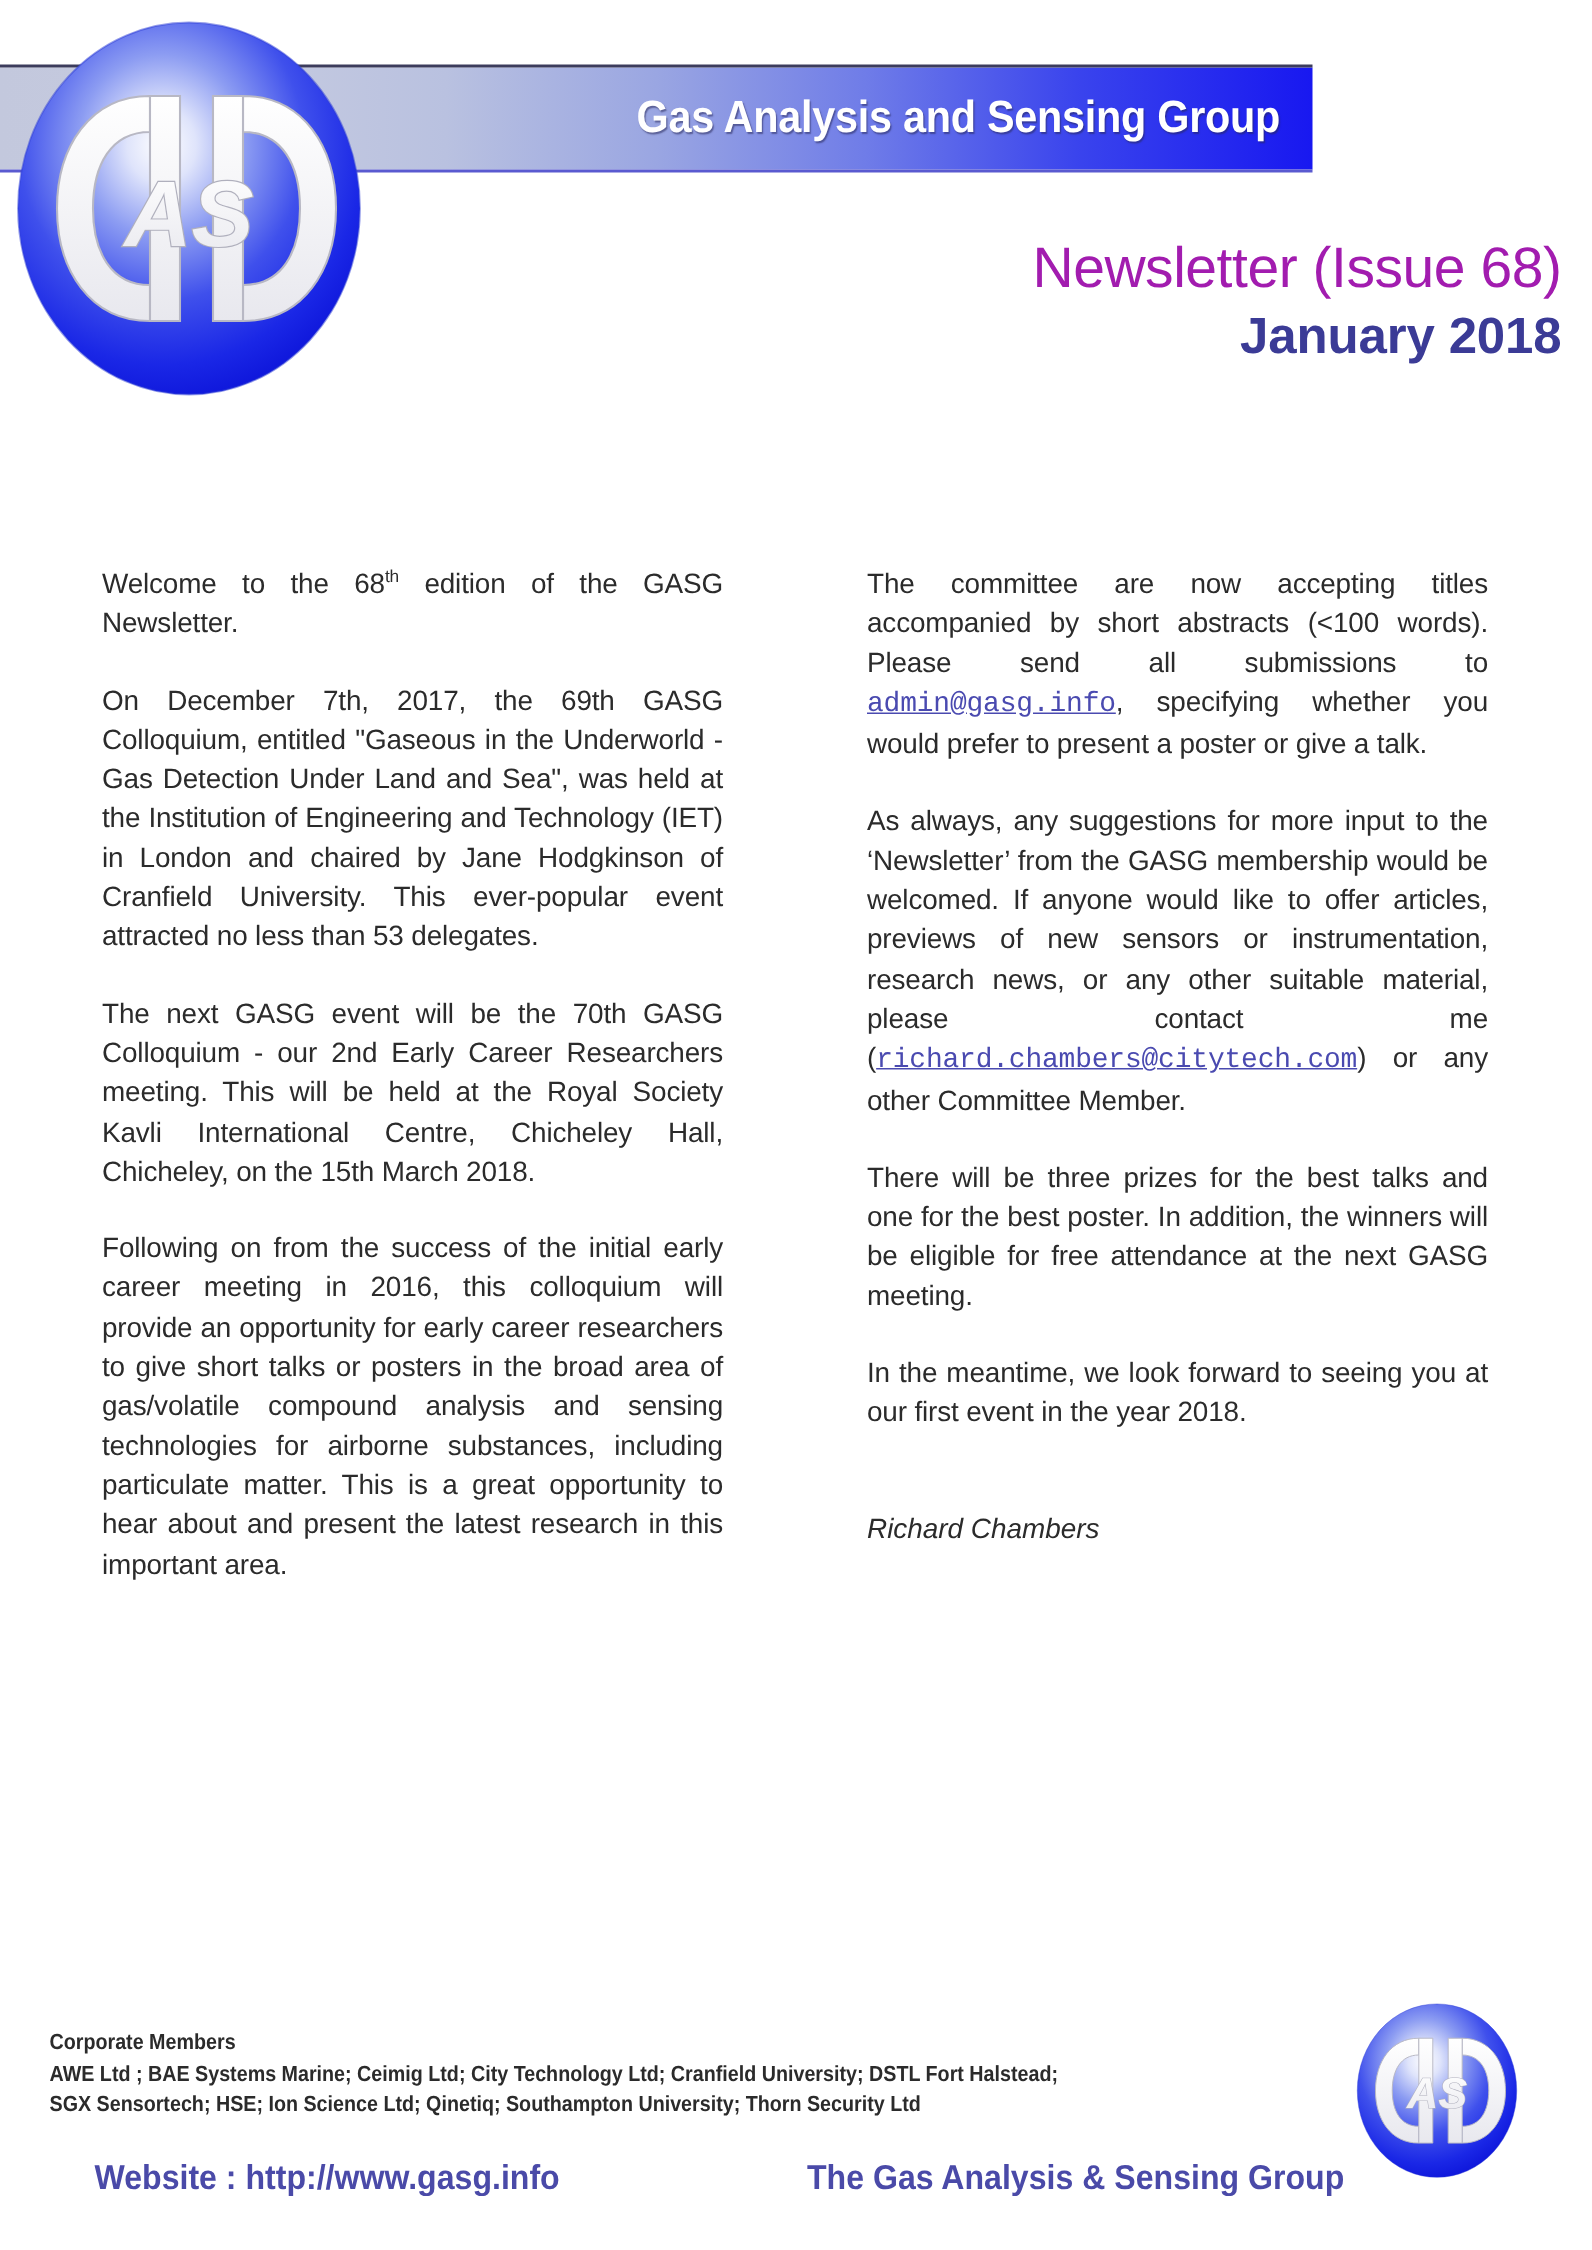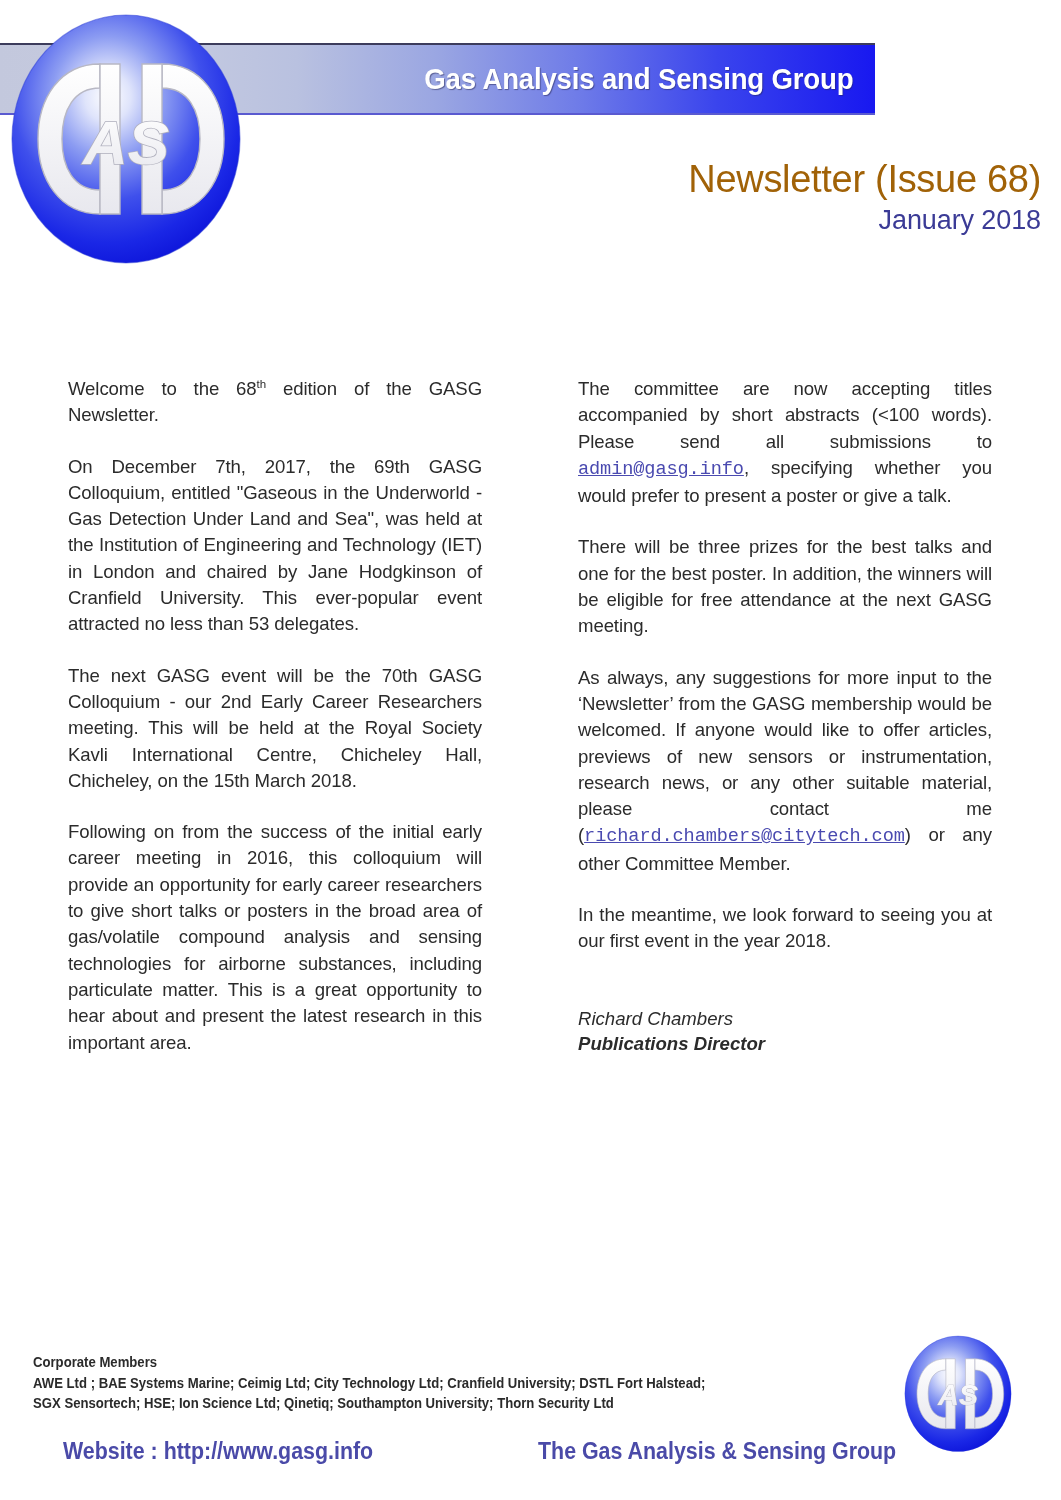--- a/index.html
+++ b/index.html
@@ -76,31 +76,31 @@
     height: 120px;
   }
 
   .masthead {
     position: absolute;
     right: 20px;
     top: 160px;
     text-align: right;
   }
   .issue-title {
-    color: #a16207;
+    color: #a21caf;
     font-size: 38px;
     font-weight: normal;
     line-height: 1.05;
     letter-spacing: -0.3px;
     white-space: nowrap;
   }
   .issue-date {
     color: #3b3b96;
-    font-size: 27px;
-    font-weight: normal;
+    font-size: 34px;
+    font-weight: bold;
     line-height: 1.15;
     margin-top: 5px;
     letter-spacing: -0.1px;
     white-space: nowrap;
   }
 
   
   .columns {
     position: absolute;
     left: 0;
@@ -271,29 +271,28 @@
 
       <p class="para">The next GASG event will be the 70th GASG Colloquium - our 2nd Early Career Researchers meeting. This will be held at the Royal Society Kavli International Centre, Chicheley Hall, Chicheley, on the 15th March 2018.</p>
 
       <p class="para last">Following on from the success of the initial early career meeting in 2016, this colloquium will provide an opportunity for early career researchers to give short talks or posters in the broad area of gas/volatile compound analysis and sensing technologies for airborne substances, including particulate matter. This is a great opportunity to hear about and present the latest research in this important area.</p>
     </div>
 
     <div class="col">
 
       <p class="para"><span>The committee are now accepting titles accompanied by short abstracts (&lt;100 words). Please send all submissions to </span><a class="mail" href="#">admin@gasg.info</a><span>, specifying whether you would prefer to present a poster or give a talk.</span></p>
 
+      <p class="para"><span>As always, any suggestions for more input to the ‘Newsletter’ from the GASG membership would be welcomed.  If anyone would like to offer articles, previews of new sensors or instrumentation, research news, or any other suitable material, please contact me (</span><a class="mail" href="#">richard.chambers@citytech.com</a><span>) or any other Committee Member.</span></p>
+
       <p class="para">There will be three prizes for the best talks and one for the best poster. In addition, the winners will be eligible for free attendance at the next GASG meeting.</p>
-
-      <p class="para"><span>As always, any suggestions for more input to the ‘Newsletter’ from the GASG membership would be welcomed.  If anyone would like to offer articles, previews of new sensors or instrumentation, research news, or any other suitable material, please contact me (</span><a class="mail" href="#">richard.chambers@citytech.com</a><span>) or any other Committee Member.</span></p>
 
       <p class="para">In the meantime, we look forward to seeing you at our first event in the year 2018.</p>
 
       <div class="sig">
         <div class="sig-name">Richard Chambers</div>
-        <div class="sig-role">Publications Director</div>
       </div>
     </div>
   </div>
 
   <div class="footer">
 
     <div class="corp-block">
       <div>Corporate Members</div>
       <div>AWE Ltd ; BAE Systems Marine; Ceimig Ltd; City Technology Ltd; Cranfield University; DSTL Fort Halstead;</div>
       <div>SGX Sensortech; HSE; Ion Science Ltd; Qinetiq; Southampton University; Thorn Security Ltd</div>

